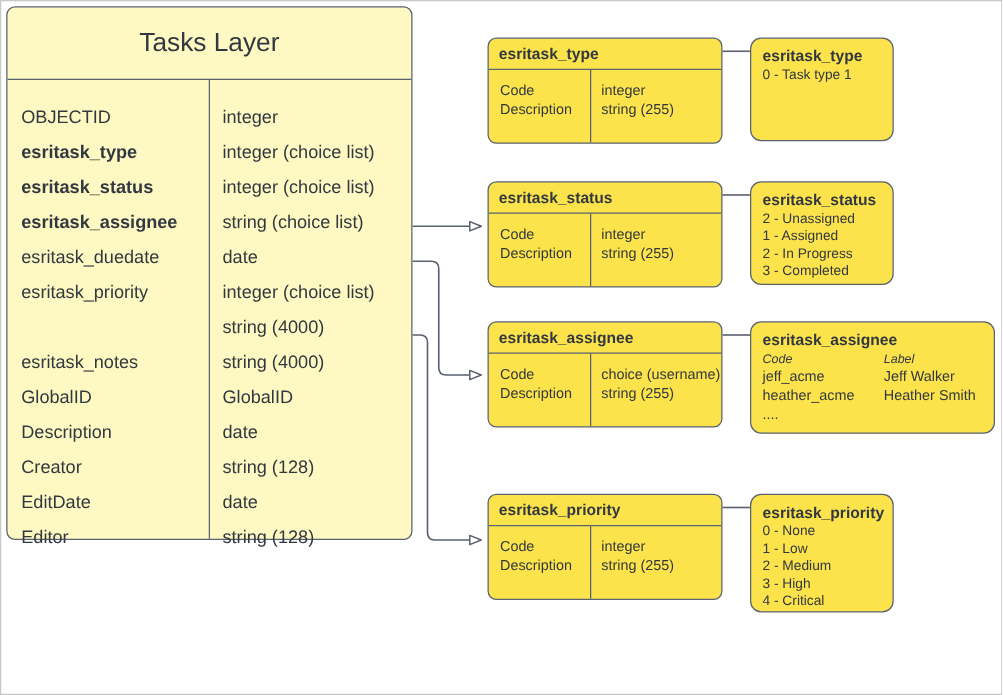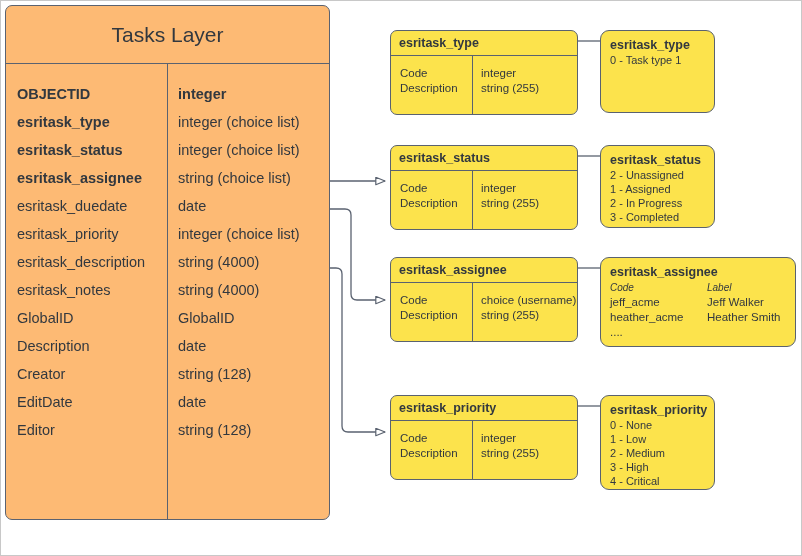--- a/index.html
+++ b/index.html
@@ -27,23 +27,23 @@
     border: 1px solid #c8c8c8;
     pointer-events: none;
   }
 
   
   .layer-table {
     position: absolute;
     left: 5px;
     top: 5px;
     width: 325px;
-    height: 515px;
-    box-sizing: border-box;
-    background: #fdba74;
+    height: 427px;
+    box-sizing: border-box;
+    background: #fef9c3;
     border: 1.4px solid #5a6270;
     border-radius: 7px;
   }
   .layer-title {
     position: absolute;
     left: 0; top: 0;
     width: 100%;
     height: 58px;
     line-height: 58px;
     text-align: center;
@@ -69,21 +69,21 @@
   }
   .field-list {
     position: absolute;
     left: 0; top: 0; right: 0;
   }
   .field-row {
     position: relative;
     height: 28px;
     line-height: 28px;
   }
-  .field-row:first-child { margin-top: 16px; font-weight: bold; }
+  .field-row:first-child { margin-top: 16px; }
   .field-name {
     position: absolute;
     left: 11px;
     font-size: 14.5px;
     color: #32383f;
     white-space: nowrap;
   }
   .field-name.bold { font-weight: bold; }
   .field-type {
     position: absolute;
@@ -209,21 +209,20 @@
           </div>
           <div class="field-row">
             <span class="field-name">esritask_duedate</span>
             <span class="field-type">date</span>
           </div>
           <div class="field-row">
             <span class="field-name">esritask_priority</span>
             <span class="field-type">integer (choice list)</span>
           </div>
           <div class="field-row">
-            <span class="field-name">esritask_description</span>
             <span class="field-type">string (4000)</span>
           </div>
           <div class="field-row">
             <span class="field-name">esritask_notes</span>
             <span class="field-type">string (4000)</span>
           </div>
           <div class="field-row">
             <span class="field-name">GlobalID</span>
             <span class="field-type">GlobalID</span>
           </div>

